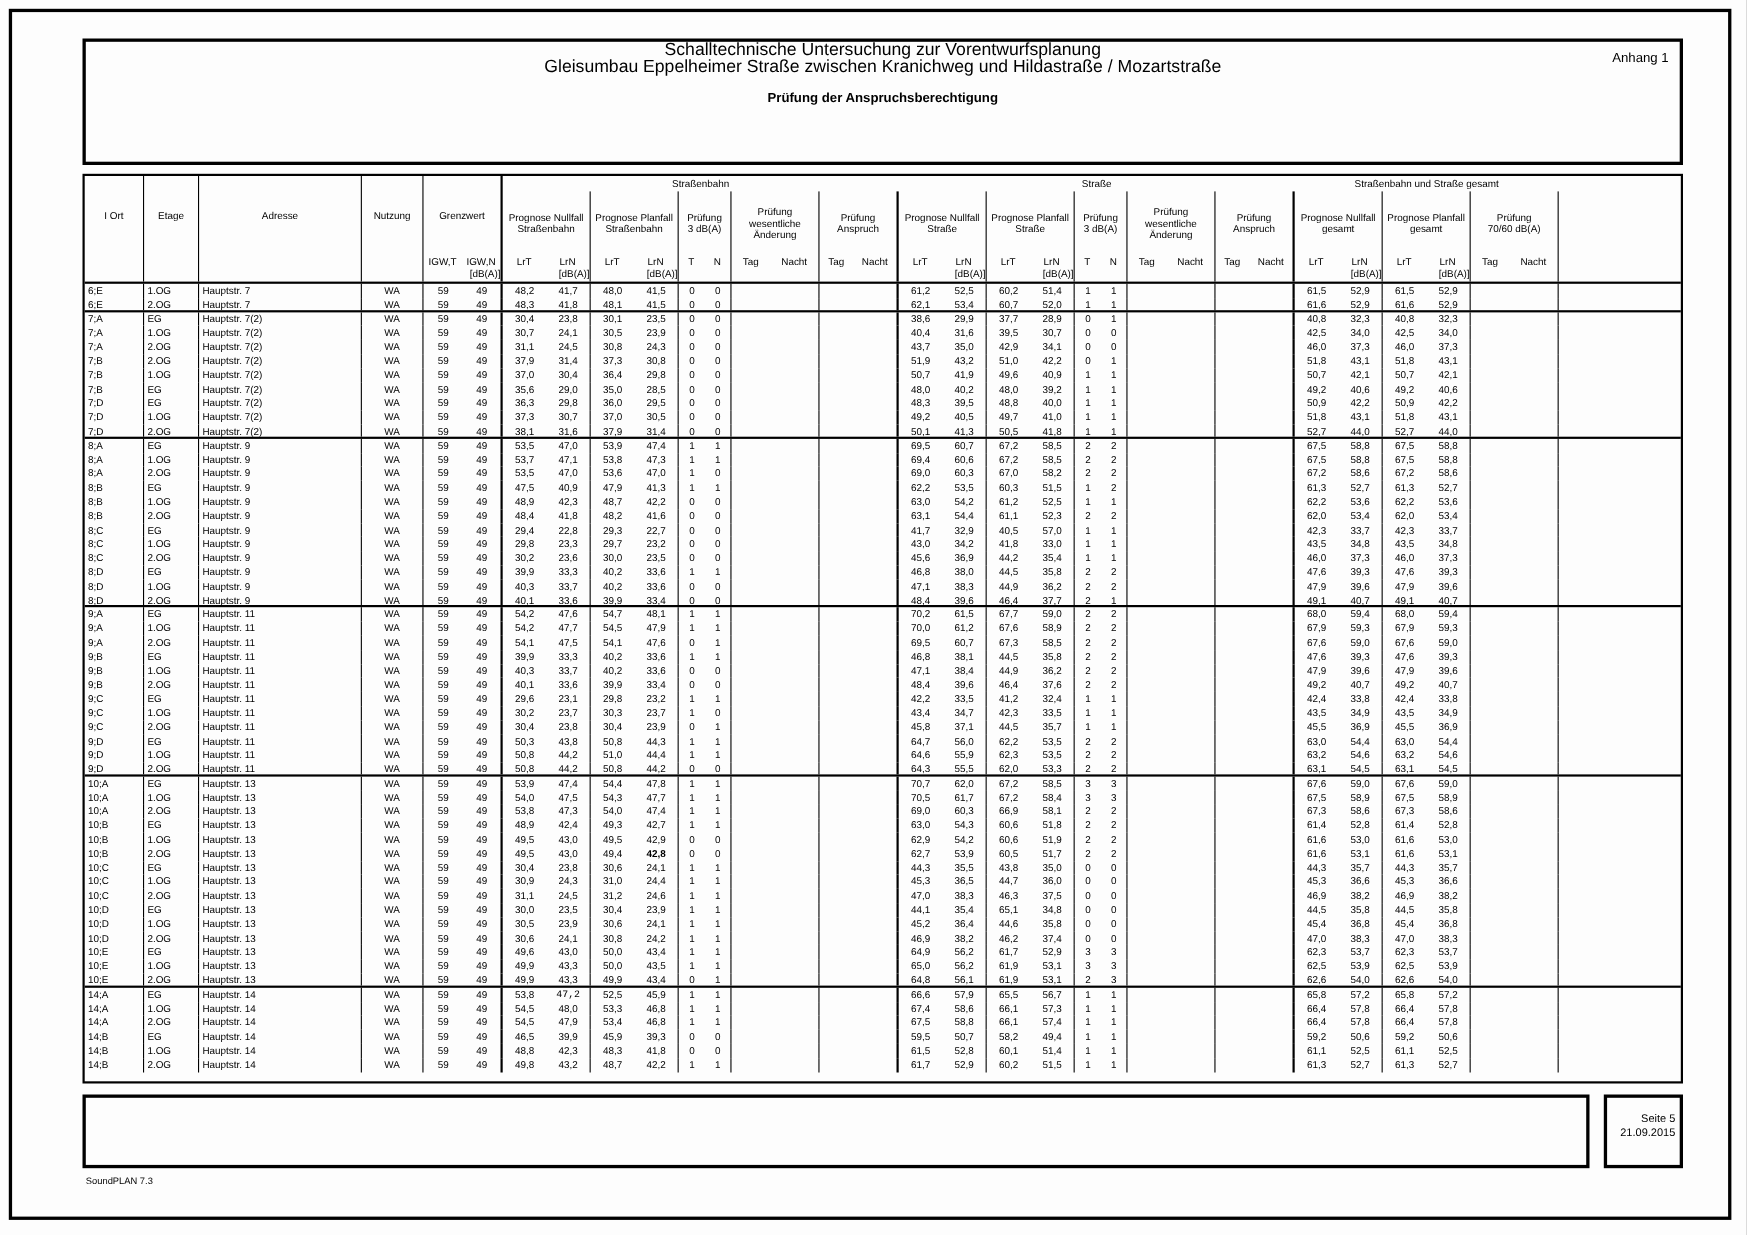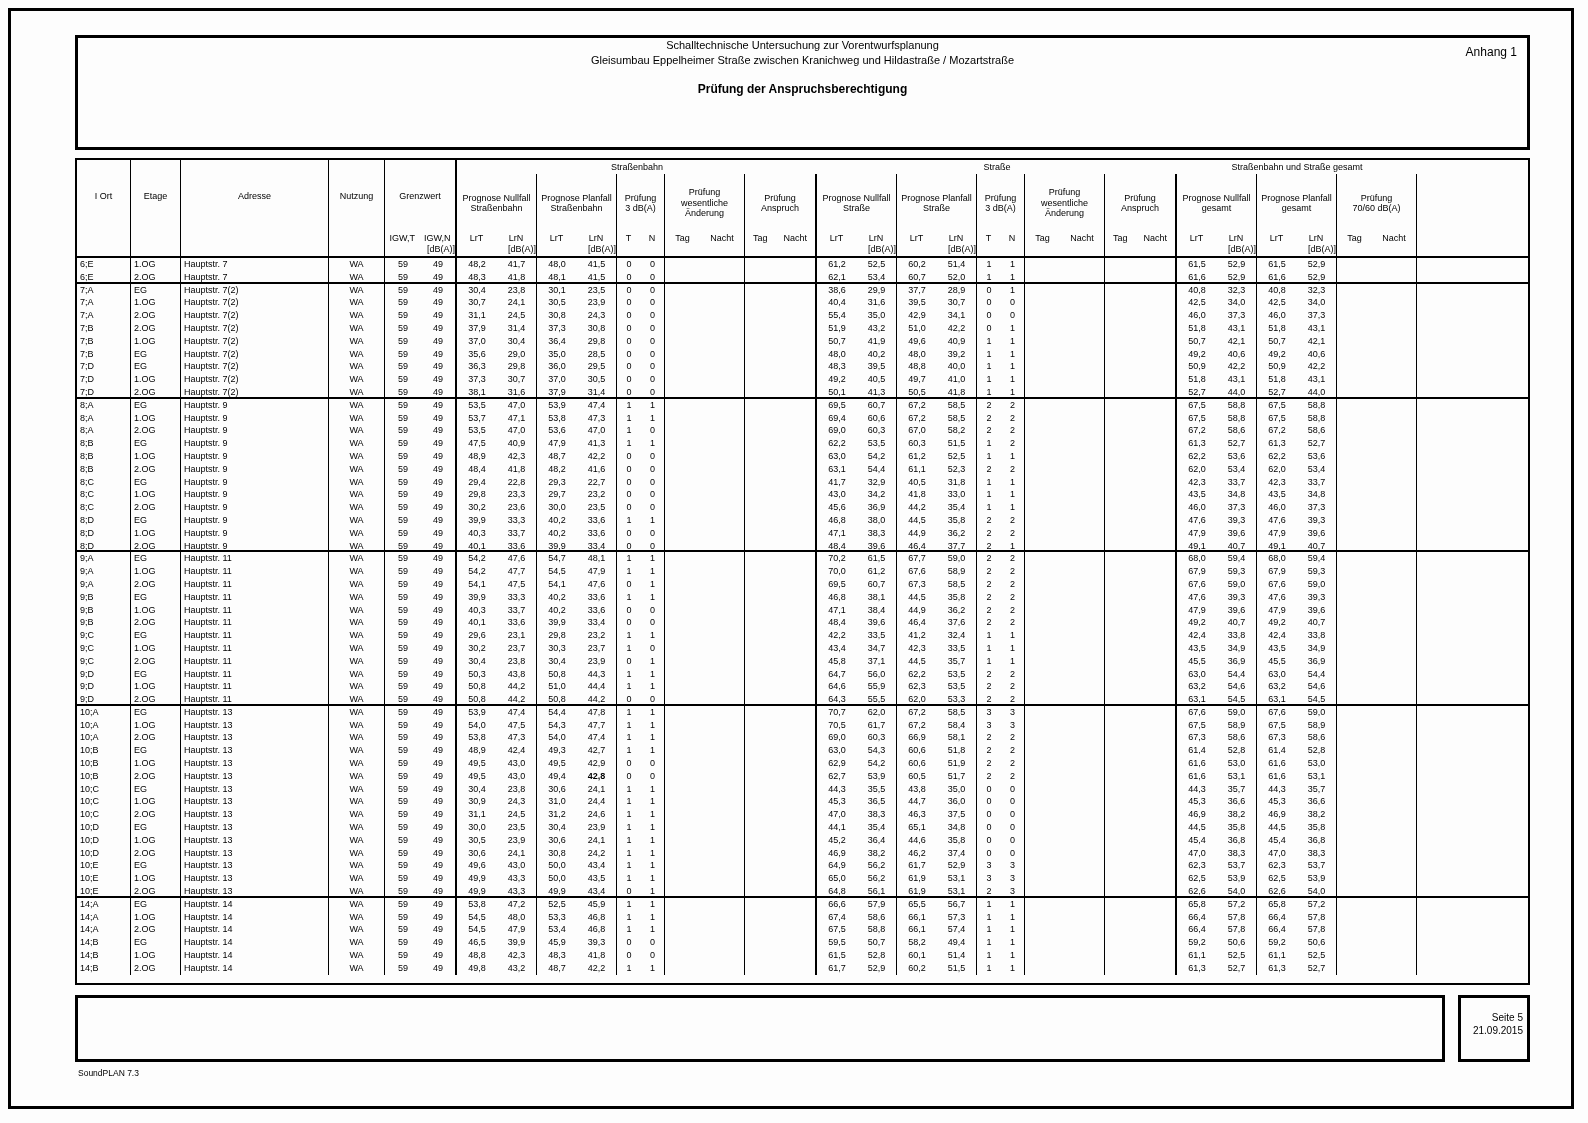--- a/index.html
+++ b/index.html
@@ -3,21 +3,21 @@
 <meta charset="utf-8">
 <style>
   html,body{margin:0;padding:0;background:#9a9a9a;}
   .page{position:relative;width:1588px;height:1123px;background:#fdfdfd;
         font-family:"Liberation Sans",sans-serif;color:#000;overflow:hidden;}
   .outer-frame{position:absolute;left:8px;top:8px;width:1566px;height:1101px;
         border:3px solid #000;box-sizing:border-box;}
   
   .header-box{position:absolute;left:75px;top:35px;width:1455px;height:115px;
         border:3px solid #000;box-sizing:border-box;text-align:center;}
-  .hb-line{font-size:11px;line-height:15px;}
+  .hb-line{font-size:16px;line-height:15px;}
   .hb-line:first-child{margin-top:7px;}
   .hb-titles{margin-top:13px;font-weight:bold;font-size:12px;line-height:16px;}
   .anhang{position:absolute;right:10px;top:7px;font-size:12px;}
   
   .table-box{position:absolute;left:75px;top:158px;width:1455px;height:827px;
         border:2px solid #000;box-sizing:border-box;font-size:9px;
         display:flex;flex-direction:column;}
   .thead{display:flex;height:98px;border-bottom:2px solid #000;box-sizing:border-box;flex:none;}
   .hcell,.hsub{display:flex;flex-direction:column;box-sizing:border-box;flex:none;}
   .hsection{display:flex;flex-direction:column;box-sizing:border-box;flex:none;}
@@ -413,21 +413,21 @@
           <div class="tcell" style="width: 40px;">31,1</div>
           <div class="tcell br1" style="width: 40px;">24,5</div>
           <div class="tcell" style="width: 40px;">30,8</div>
           <div class="tcell br1" style="width: 40px;">24,3</div>
           <div class="tcell" style="width: 24px;">0</div>
           <div class="tcell br1" style="width: 24px;">0</div>
           <div class="tcell" style="width: 40px;"></div>
           <div class="tcell br1" style="width: 40px;"></div>
           <div class="tcell" style="width: 36px;"></div>
           <div class="tcell br2" style="width: 36px;"></div>
-          <div class="tcell" style="width: 40px;">55,4</div>
+          <div class="tcell" style="width: 40px;">43,7</div>
           <div class="tcell br1" style="width: 40px;">35,0</div>
           <div class="tcell" style="width: 40px;">42,9</div>
           <div class="tcell br1" style="width: 40px;">34,1</div>
           <div class="tcell" style="width: 24px;">0</div>
           <div class="tcell br1" style="width: 24px;">0</div>
           <div class="tcell" style="width: 40px;"></div>
           <div class="tcell br1" style="width: 40px;"></div>
           <div class="tcell" style="width: 36px;"></div>
           <div class="tcell br2" style="width: 36px;"></div>
           <div class="tcell" style="width: 40px;">46,0</div>
@@ -871,21 +871,21 @@
           <div class="tcell br1" style="width: 40px;">22,7</div>
           <div class="tcell" style="width: 24px;">0</div>
           <div class="tcell br1" style="width: 24px;">0</div>
           <div class="tcell" style="width: 40px;"></div>
           <div class="tcell br1" style="width: 40px;"></div>
           <div class="tcell" style="width: 36px;"></div>
           <div class="tcell br2" style="width: 36px;"></div>
           <div class="tcell" style="width: 40px;">41,7</div>
           <div class="tcell br1" style="width: 40px;">32,9</div>
           <div class="tcell" style="width: 40px;">40,5</div>
-          <div class="tcell br1" style="width: 40px;">31,8</div>
+          <div class="tcell br1" style="width: 40px;">57,0</div>
           <div class="tcell" style="width: 24px;">1</div>
           <div class="tcell br1" style="width: 24px;">1</div>
           <div class="tcell" style="width: 40px;"></div>
           <div class="tcell br1" style="width: 40px;"></div>
           <div class="tcell" style="width: 36px;"></div>
           <div class="tcell br2" style="width: 36px;"></div>
           <div class="tcell" style="width: 40px;">42,3</div>
           <div class="tcell br1" style="width: 40px;">33,7</div>
           <div class="tcell" style="width: 40px;">42,3</div>
           <div class="tcell br1" style="width: 40px;">33,7</div>
@@ -2014,21 +2014,21 @@
           <div class="tfiller"></div>
         </div>
         <div class="trow">
           <div class="tcell a-l br1" style="width: 54px;">14;A</div>
           <div class="tcell a-l br1" style="width: 50px;">EG</div>
           <div class="tcell a-l br1" style="width: 148px;">Hauptstr. 14</div>
           <div class="tcell br1" style="width: 56px;">WA</div>
           <div class="tcell" style="width: 36px;">59</div>
           <div class="tcell br2" style="width: 36px;">49</div>
           <div class="tcell" style="width: 40px;">53,8</div>
-          <div class="tcell br1" style="width: 40px;">47,2</div>
+          <div class="tcell br1" style="width: 40px; font-family: Liberation Mono, monospace;">47,2</div>
           <div class="tcell" style="width: 40px;">52,5</div>
           <div class="tcell br1" style="width: 40px;">45,9</div>
           <div class="tcell" style="width: 24px;">1</div>
           <div class="tcell br1" style="width: 24px;">1</div>
           <div class="tcell" style="width: 40px;"></div>
           <div class="tcell br1" style="width: 40px;"></div>
           <div class="tcell" style="width: 36px;"></div>
           <div class="tcell br2" style="width: 36px;"></div>
           <div class="tcell" style="width: 40px;">66,6</div>
           <div class="tcell br1" style="width: 40px;">57,9</div>

